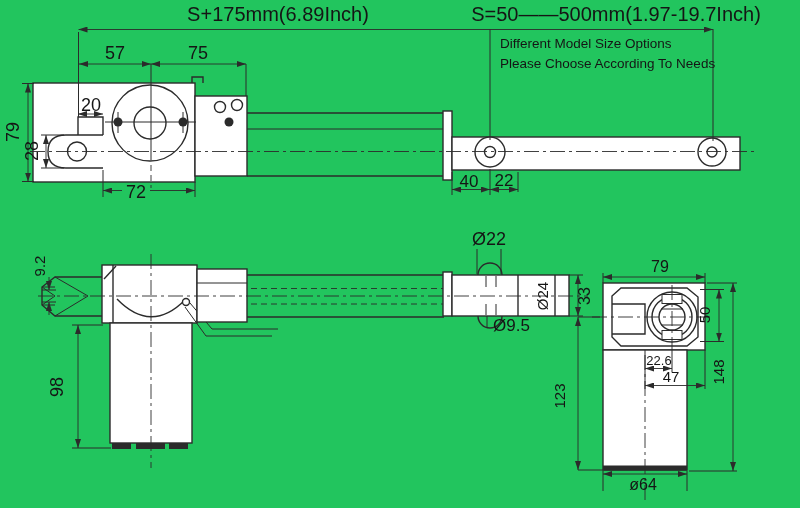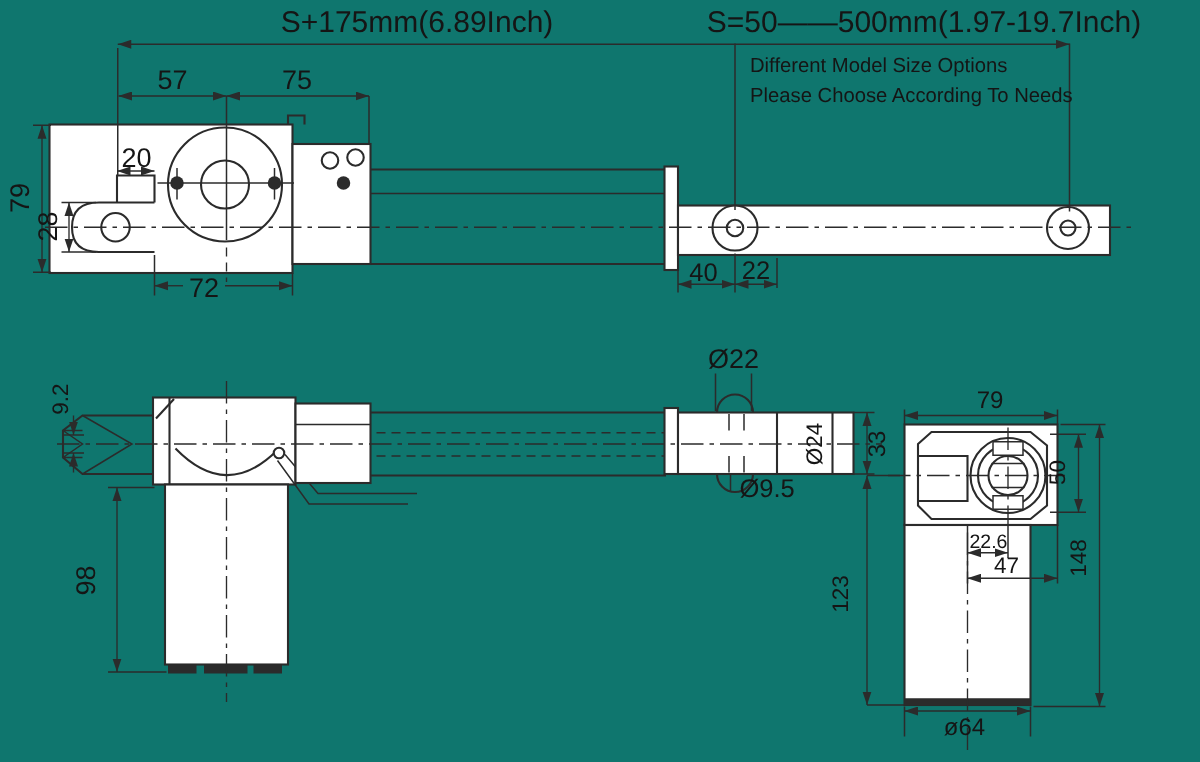--- a/index.html
+++ b/index.html
@@ -1,16 +1,16 @@
 <!DOCTYPE html>
 <html><head>
 <meta charset="utf-8">
 <style>
   html,body{margin:0;padding:0;background:#ffffff;}
-  #stage{position:relative;width:800px;height:508px;background:#0f766e;overflow:hidden;}
+  #stage{position:relative;width:800px;height:508px;background:#22c55e;overflow:hidden;}
   svg{position:absolute;left:0;top:0;}
   .ol{stroke:#2b2b2b;stroke-width:1.4;fill:none;}
   .tl{stroke:#2b2b2b;stroke-width:1;fill:none;}
   .wf{fill:#ffffff;}
   .ink{fill:#2b2b2b;stroke:none;}
   .cl{stroke:#2b2b2b;stroke-width:0.9;fill:none;stroke-dasharray:15 4 3 4;}
   .hid{stroke:#2b2b2b;stroke-width:0.9;fill:none;stroke-dasharray:6 4;}
   .dim{stroke:#2b2b2b;stroke-width:0.9;fill:none;marker-start:url(#arrS);marker-end:url(#arrE);}
   .dimE{stroke:#2b2b2b;stroke-width:0.9;fill:none;marker-end:url(#arrE);}
   .dimS{stroke:#2b2b2b;stroke-width:0.9;fill:none;marker-start:url(#arrS);}

